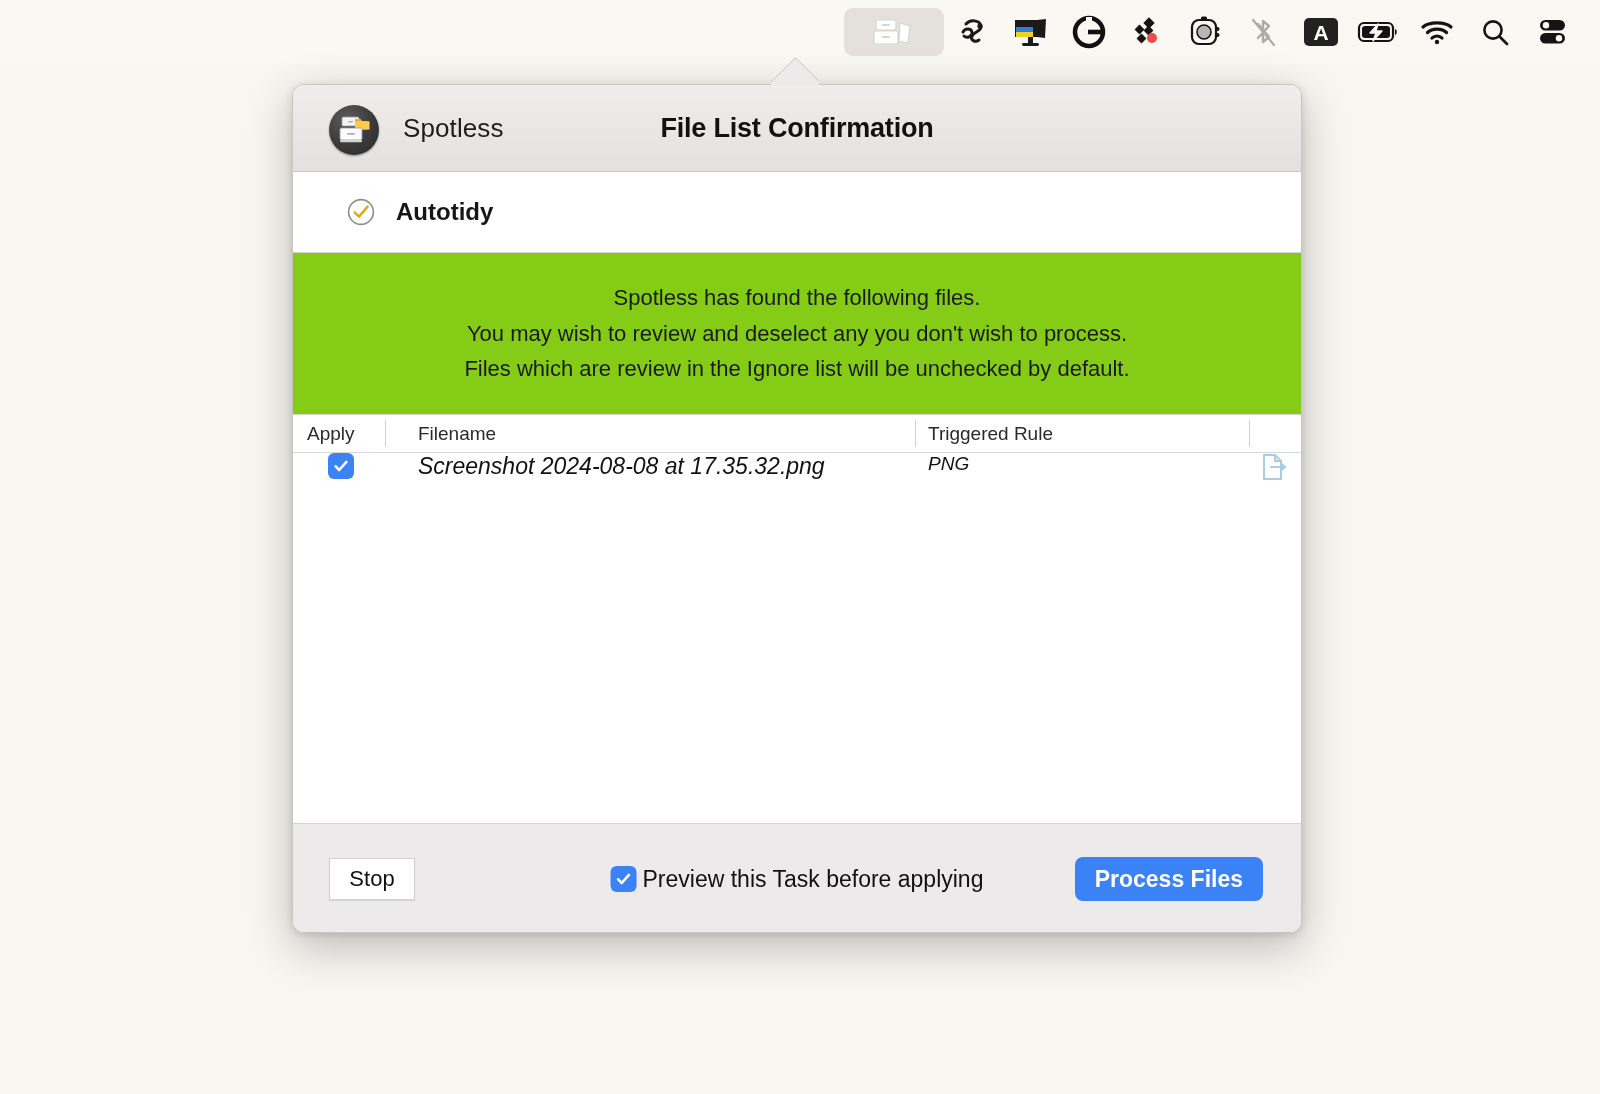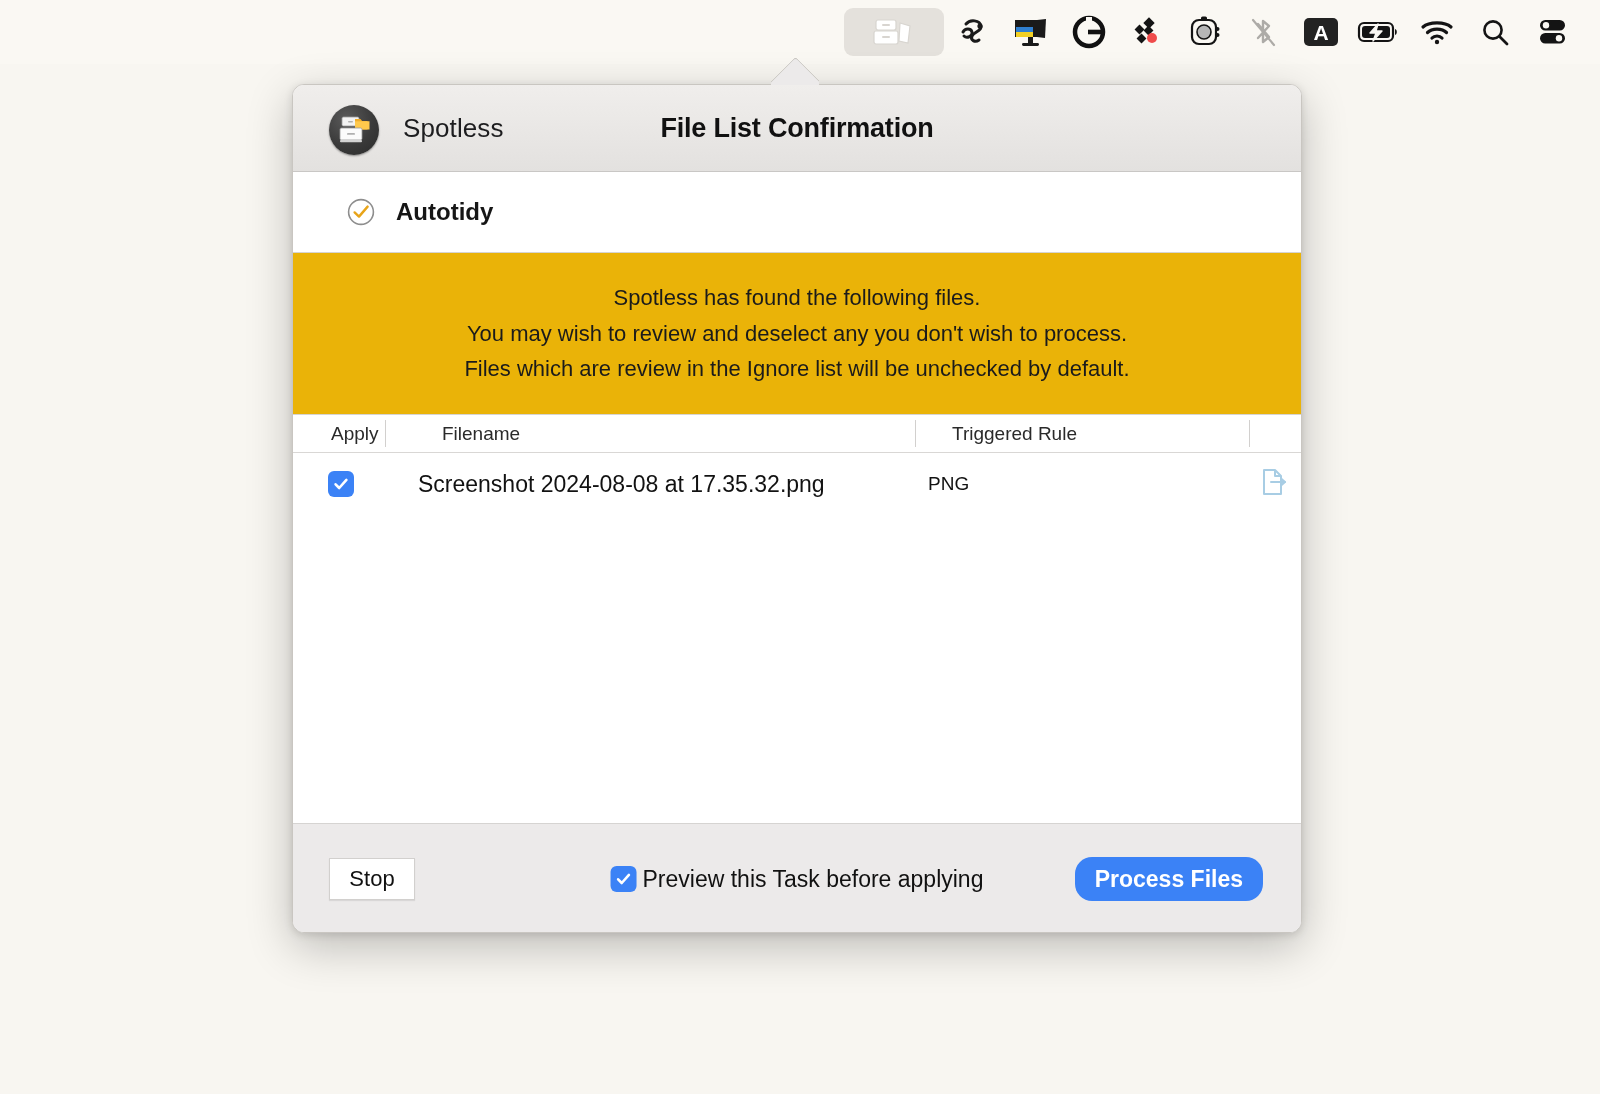--- a/index.html
+++ b/index.html
@@ -142,21 +142,21 @@
   }
   #task-label {
     font-size: 24px;
     font-weight: 700;
     color: #161616;
   }
 
   
   #desc {
     height: 162px;
-    background: #eab308;
+    background: #84cc16;
     border-bottom: 1px solid #d6d4d2;
     display: flex;
     flex-direction: column;
     align-items: center;
     justify-content: center;
     gap: 6px;
   }
   #desc p {
     font-size: 22px;
     color: #1b1b1b;
@@ -167,21 +167,20 @@
   
   #table-head {
     height: 38px;
     background: #ffffff;
     border-bottom: 1px solid #d9d7d5;
     display: flex;
     align-items: center;
     position: relative;
     font-size: 19px;
     color: #2a2a2a;
-    padding-left: 24px;
   }
   .col-apply  { width: 103px; padding-left: 14px; }
   .col-name   { width: 520px; padding-left: 22px; }
   .col-rule   { width: 334px; padding-left: 12px; }
   .col-end    { flex: 1; }
 
   .vdiv {
     position: absolute;
     top: 5px;
     bottom: 5px;
@@ -194,22 +193,22 @@
 
   #table-body {
     height: 370px;
     background: #ffffff;
     overflow: hidden;
   }
 
   .trow {
     height: 62px;
     display: flex;
-    align-items: center;
     position: relative;
+    font-style: italic;
   }
   .trow .cell-apply {
     width: 103px;
     display: flex;
     justify-content: center;
     padding-right: 8px;
   }
   .trow .cell-name {
     width: 520px;
     padding-left: 22px;
@@ -280,21 +279,21 @@
     color: #111;
   }
 
   #process-button {
     position: absolute;
     right: 38px;
     height: 44px;
     padding: 0 20px;
     background: #3b82f6;
     border: none;
-    border-radius: 17px;
+    border-radius: 8px;
     color: #ffffff;
     font-size: 23px;
     font-weight: 600;
     font-family: "Liberation Sans", sans-serif;
     cursor: default;
   }
 </style>
 </head>
 <body>
 

